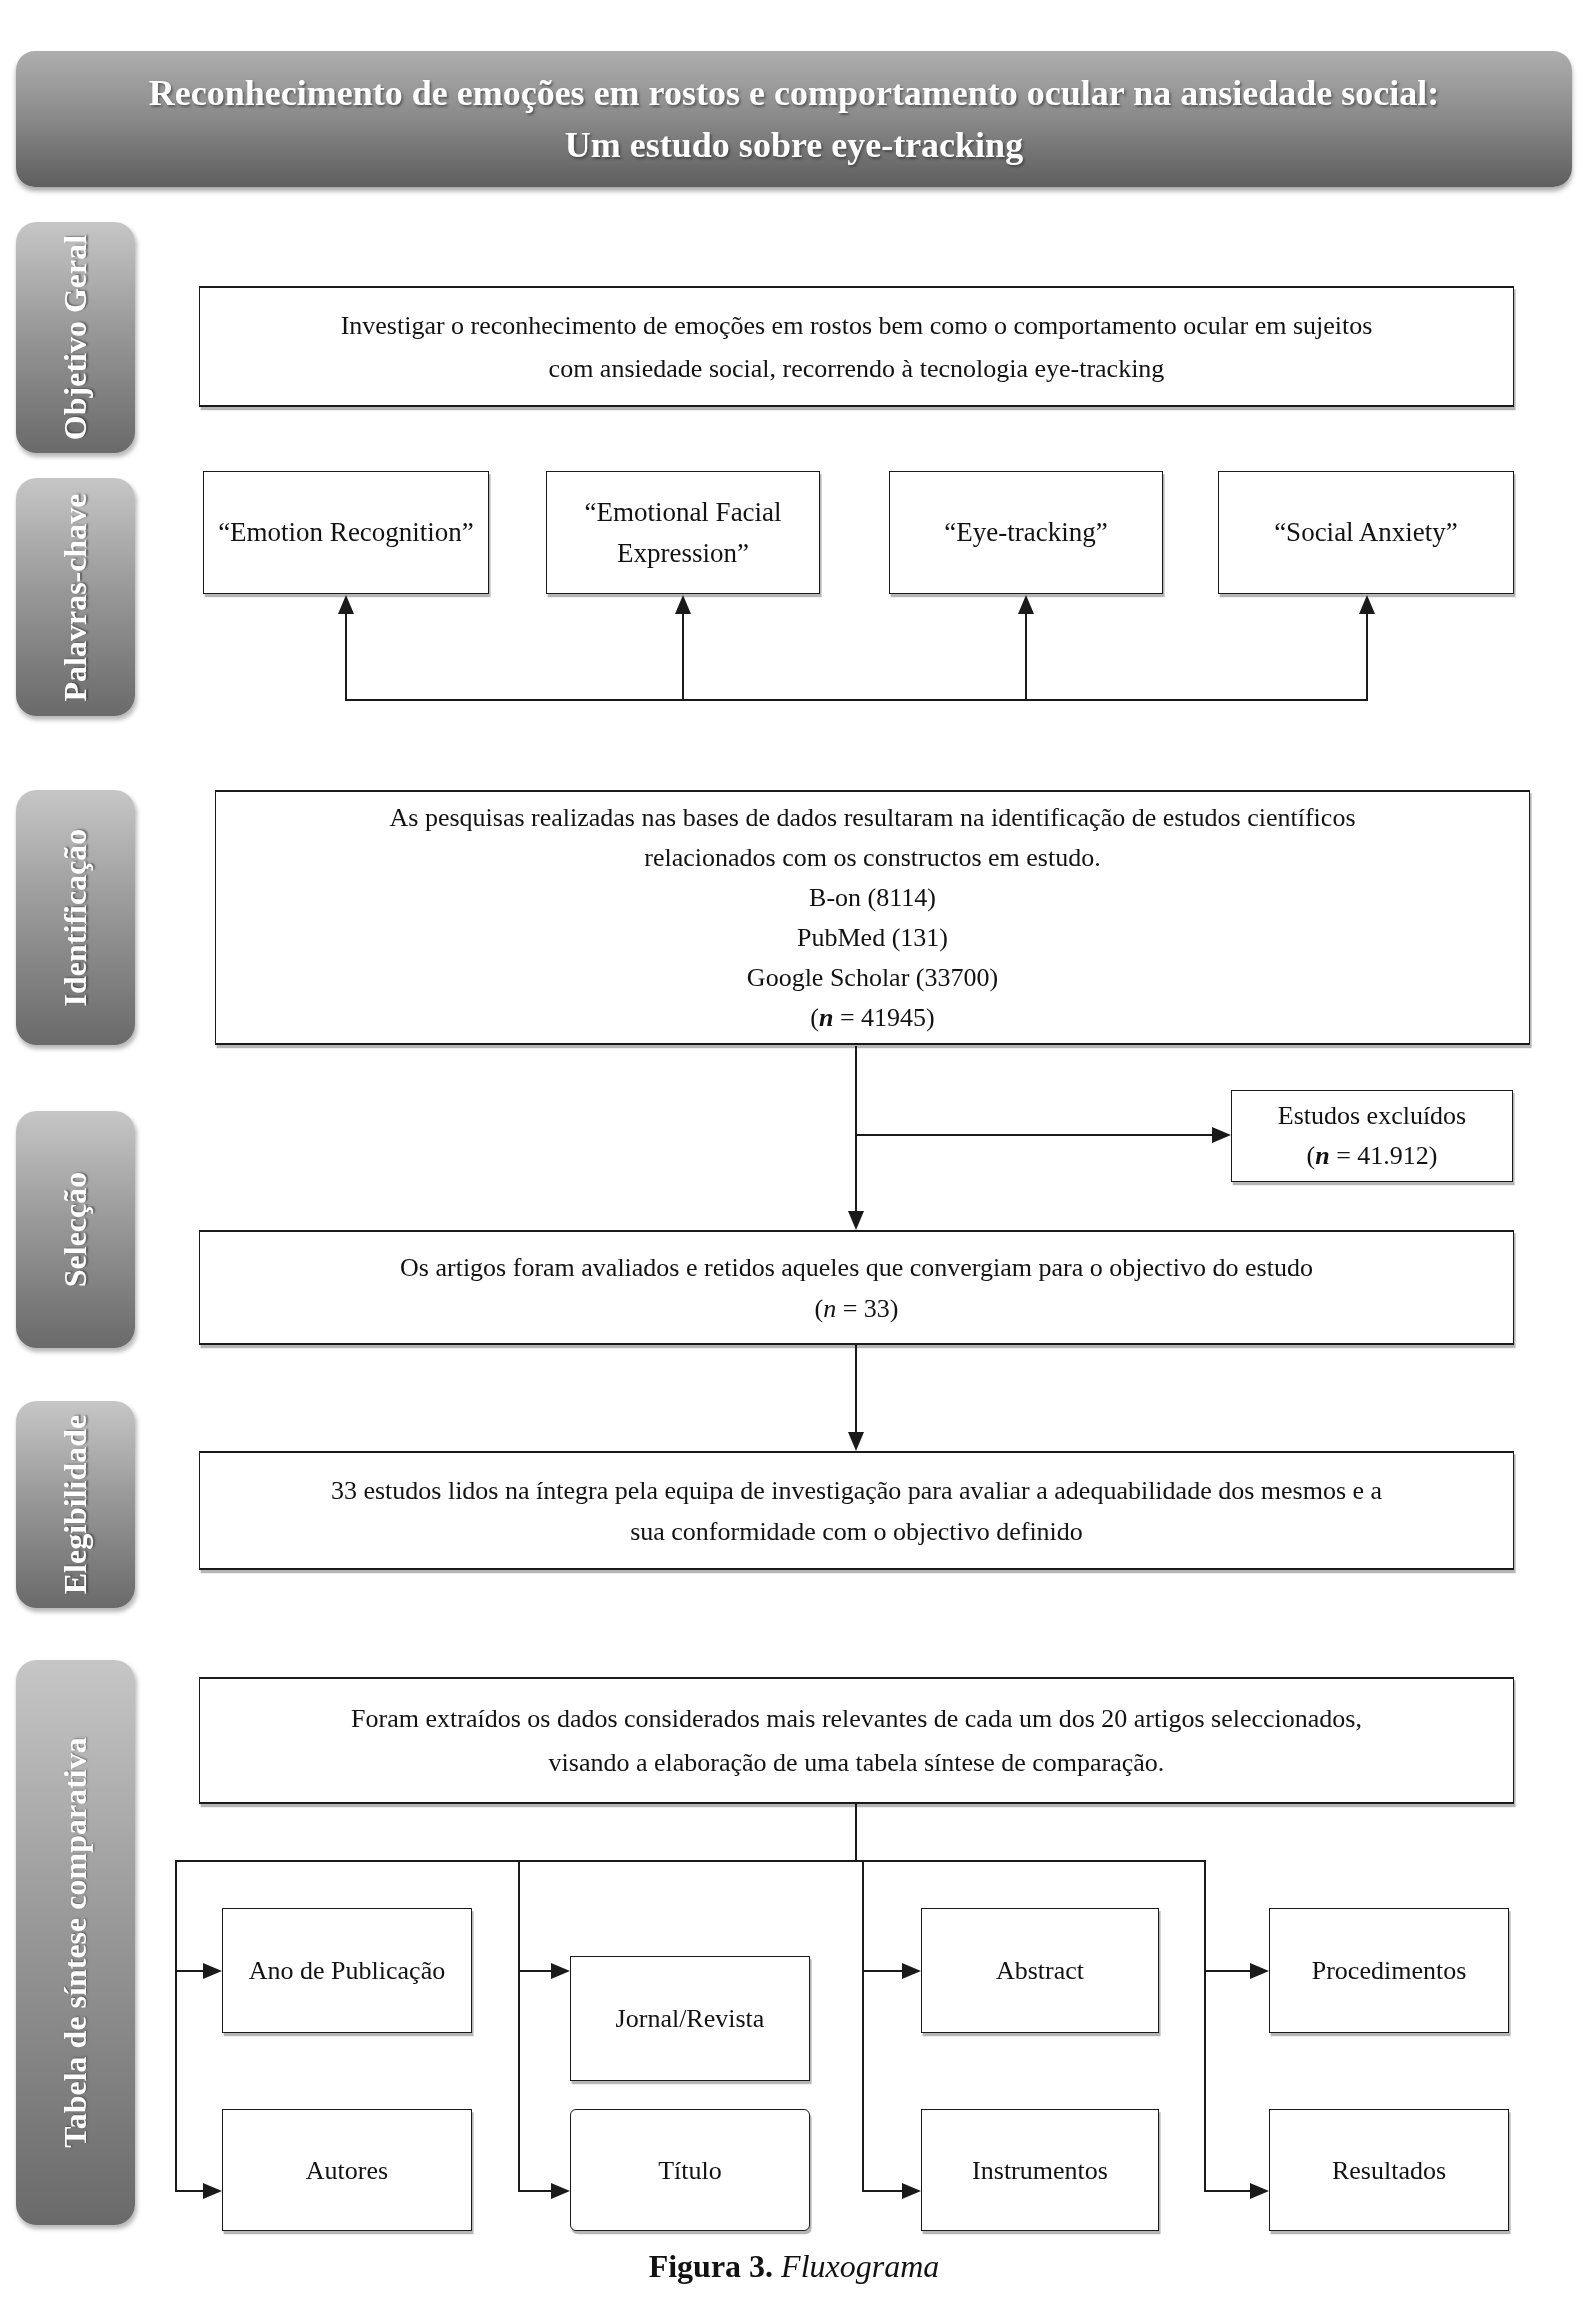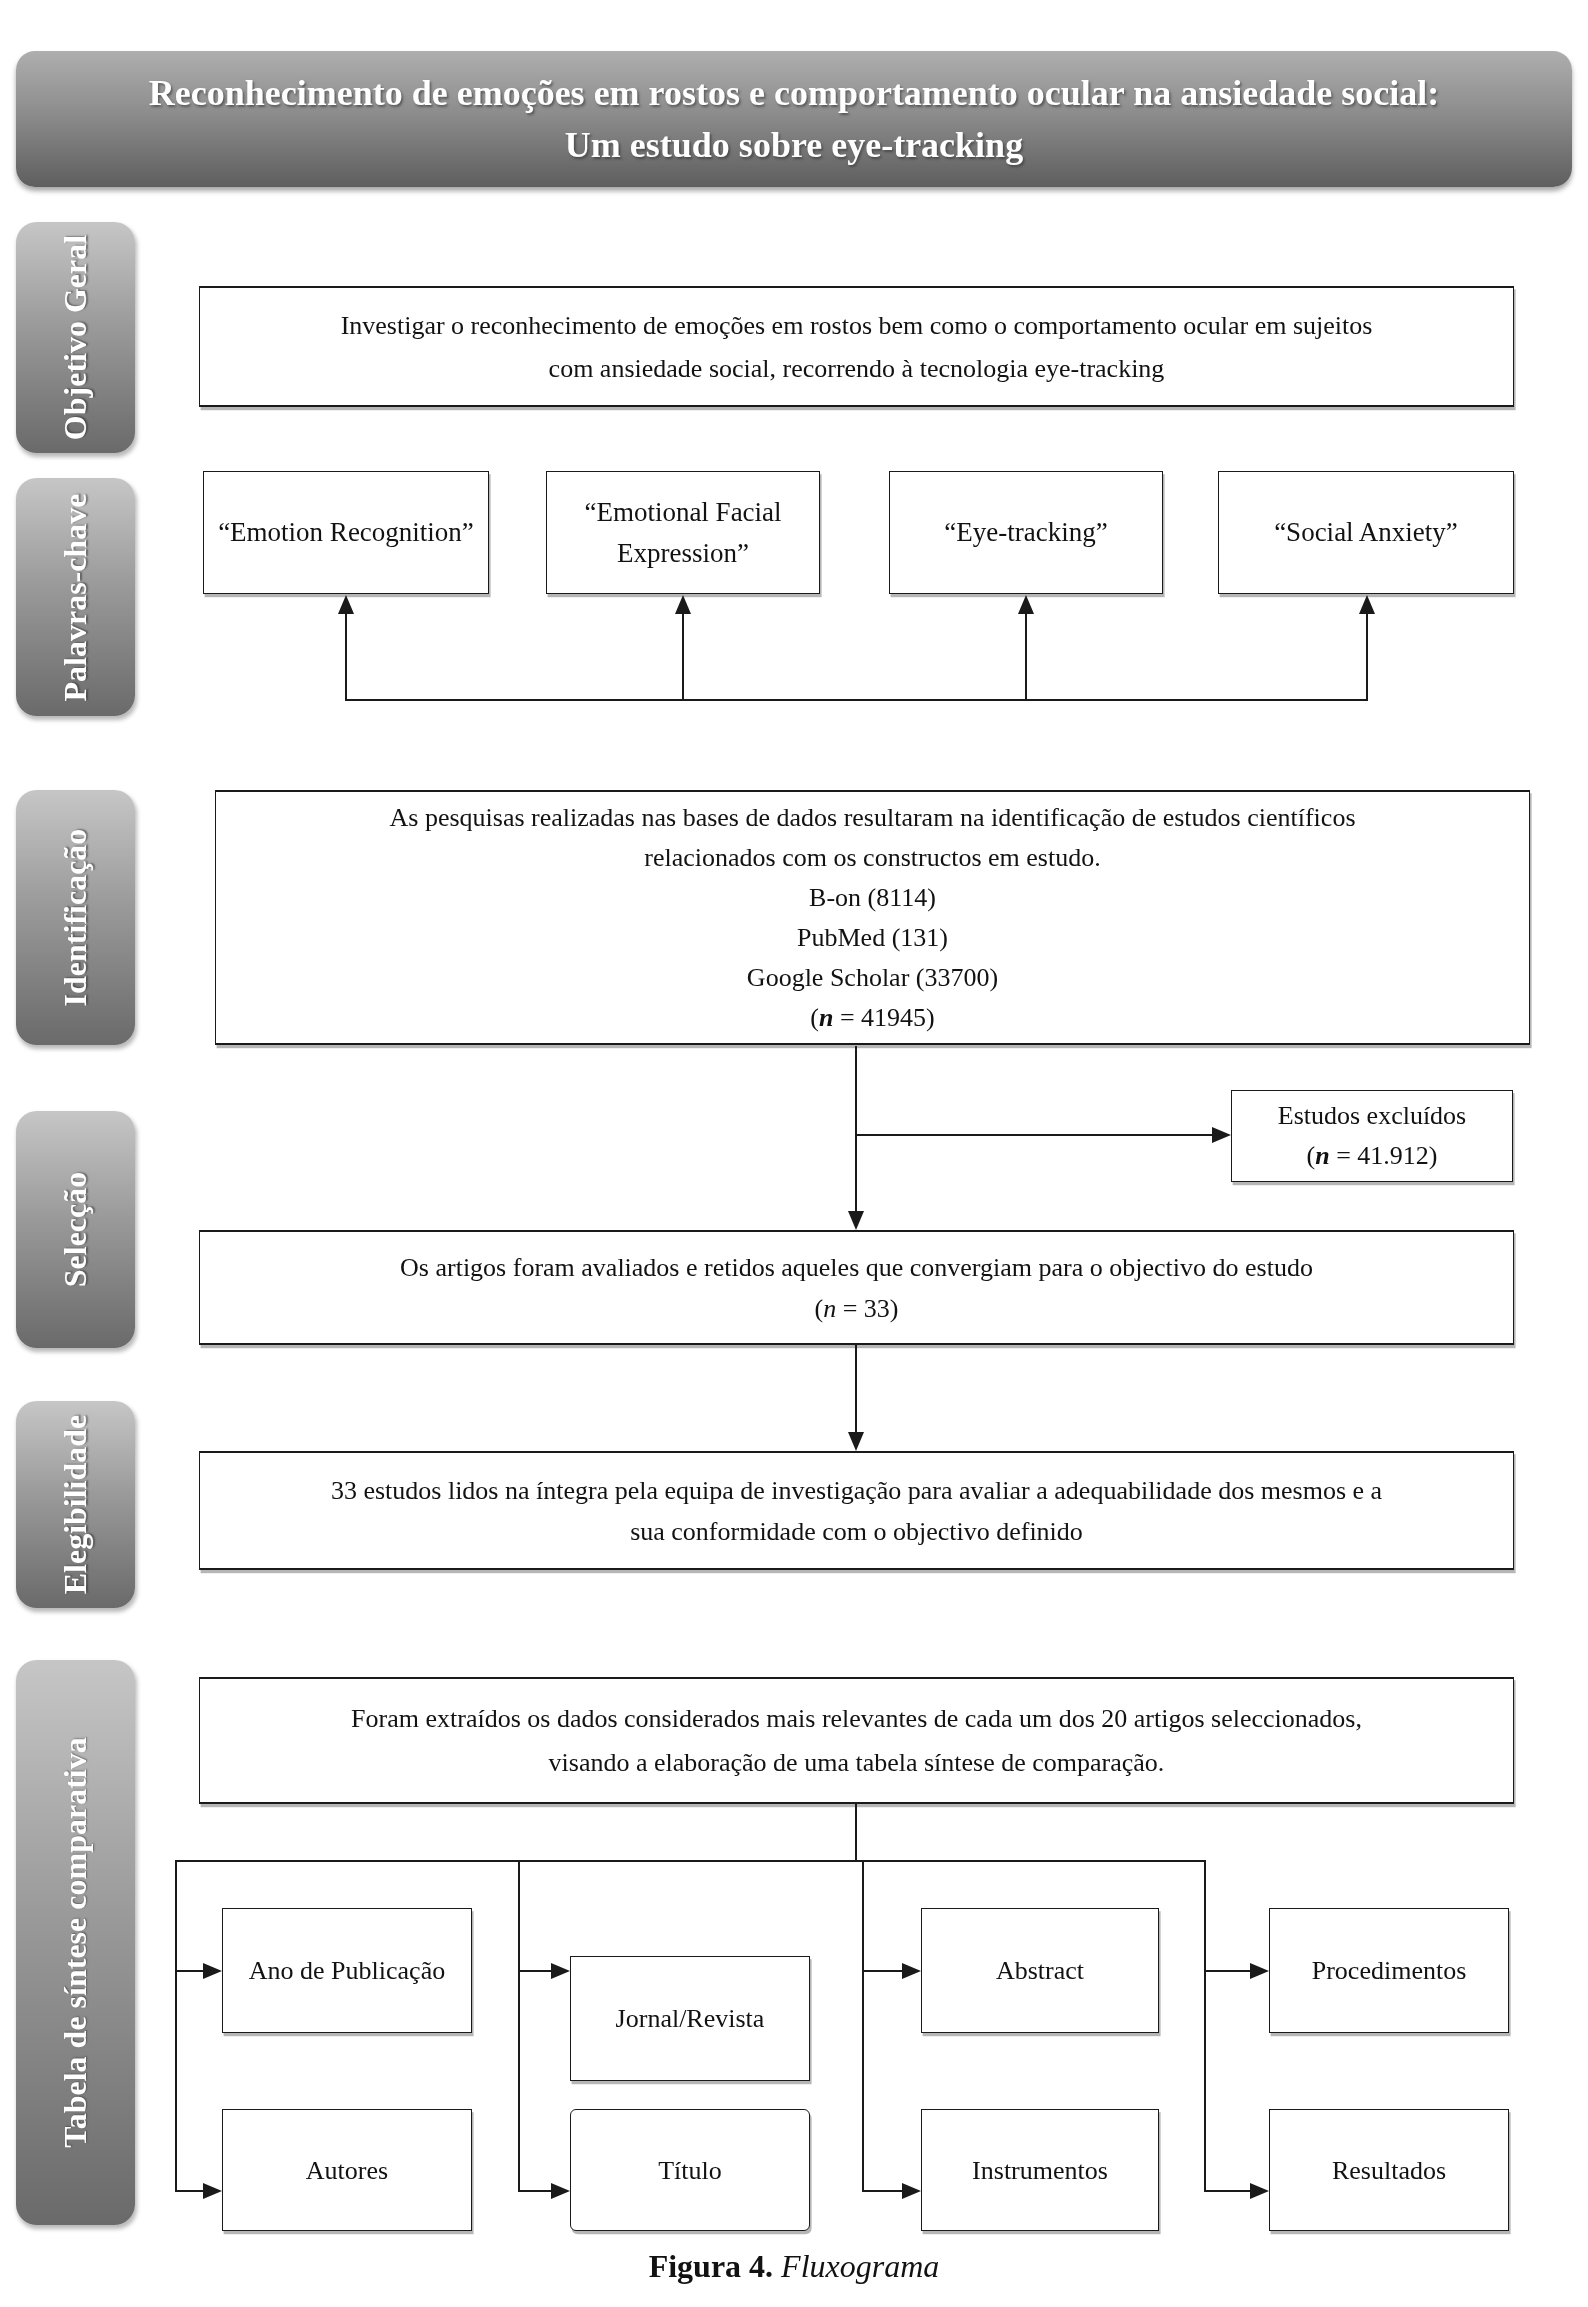--- a/index.html
+++ b/index.html
@@ -206,17 +206,17 @@
   <div class="hline" style="left:175px;top:2190px;width:32px;"></div>
   <div class="ah right" style="left:203px;top:2183px;"></div>
   <div class="hline" style="left:518px;top:2190px;width:36px;"></div>
   <div class="ah right" style="left:551px;top:2183px;"></div>
   <div class="hline" style="left:862px;top:2190px;width:43px;"></div>
   <div class="ah right" style="left:902px;top:2183px;"></div>
   <div class="hline" style="left:1204px;top:2190px;width:50px;"></div>
   <div class="ah right" style="left:1250px;top:2183px;"></div>
 
   <div class="caption">
-    <span class="cap-label">Figura 4.</span><span class="cap-text"> Fluxograma</span>
+    <span class="cap-label">Figura 3.</span><span class="cap-text"> Fluxograma</span>
   </div>
 
 </div>
 
 
 </body></html>

